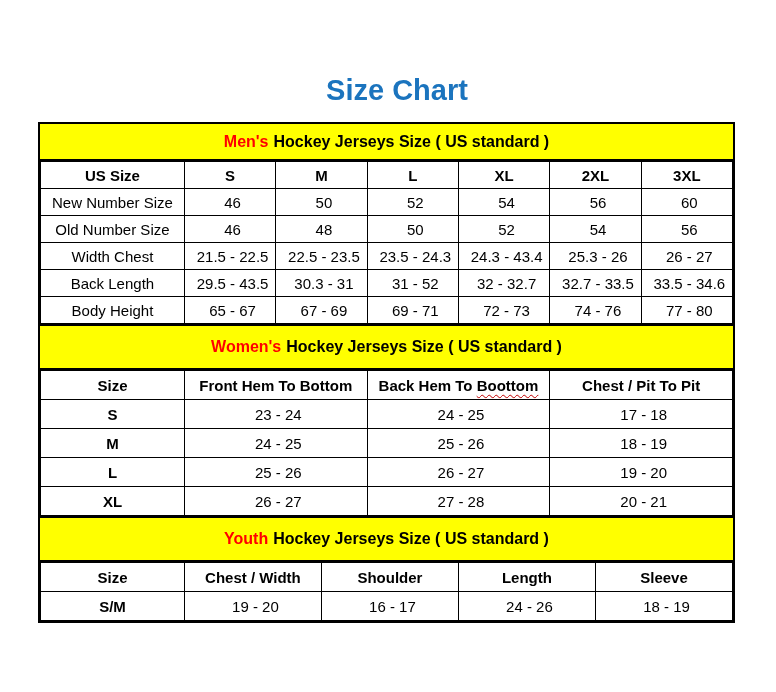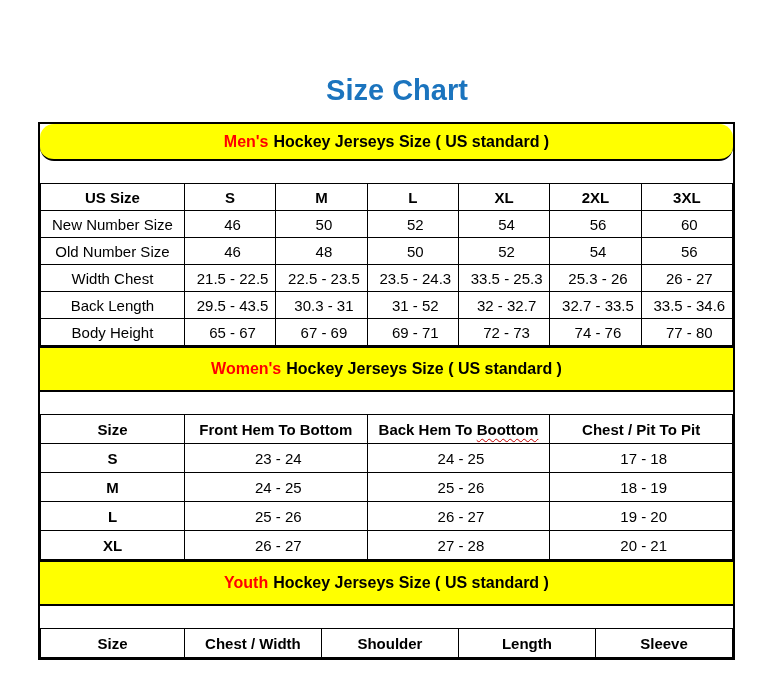--- a/index.html
+++ b/index.html
@@ -39,27 +39,26 @@
     align-items: center;
     gap: 5px;
     height: 46px;
     background: #ffff00;
     border-top: 2px solid #000000;
     border-bottom: 2px solid #000000;
     font-size: 16px;
     font-weight: 700;
     white-space: pre;
   }
-  .banner-first { border-top: none; height: 37px; border-radius: 14px; }
+  .banner-first { border-top: none; height: 37px; }
   .accent { color: #ff0000; }
   table.grid {
     width: 100%;
     border-collapse: collapse;
     table-layout: fixed;
-    margin-top: 22px;
   }
   .grid th, .grid td {
     border: 1px solid #000000;
     padding: 0 2px;
     text-align: center;
     vertical-align: middle;
     font-size: 15px;
     overflow: hidden;
   }
   .grid thead th { font-weight: 700; }
@@ -134,21 +133,21 @@
             <td>50</td>
             <td>52</td>
             <td>54</td>
             <td>56</td>
           </tr>
           <tr>
             <th>Width Chest</th>
             <td>21.5 - 22.5</td>
             <td>22.5 - 23.5</td>
             <td>23.5 - 24.3</td>
-            <td>33.5 - 25.3</td>
+            <td>24.3 - 43.4</td>
             <td>25.3 - 26</td>
             <td>26 - 27</td>
           </tr>
           <tr>
             <th>Back Length</th>
             <td>29.5 - 43.5</td>
             <td>30.3 - 31</td>
             <td>31 - 52</td>
             <td>32 - 32.7</td>
             <td>32.7 - 33.5</td>
@@ -232,18 +231,25 @@
         <thead>
           <tr>
             <th>Size</th>
             <th>Chest / Width</th>
             <th>Shoulder</th>
             <th>Length</th>
             <th>Sleeve</th>
           </tr>
         </thead>
         <tbody>
+          <tr>
+            <th>S/M</th>
+            <td>19 - 20</td>
+            <td>16 - 17</td>
+            <td>24 - 26</td>
+            <td>18 - 19</td>
+          </tr>
         </tbody>
       </table>
     </section>
 
   </div>
 </main>
 
 </body></html>

